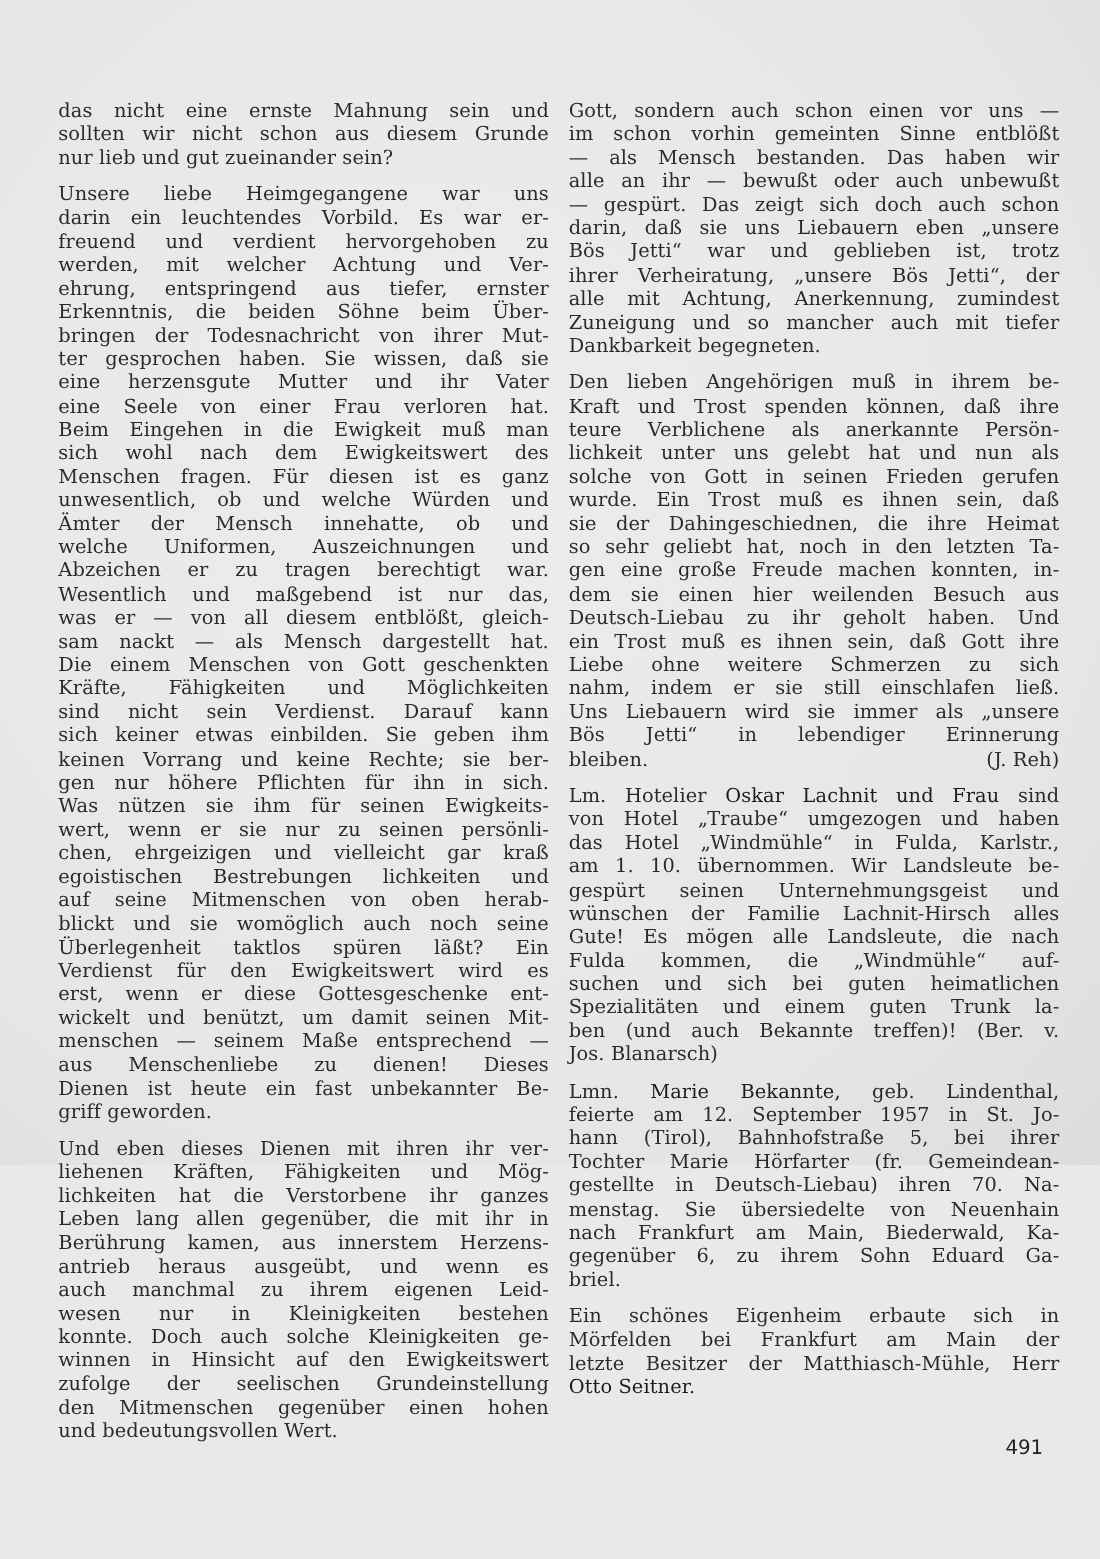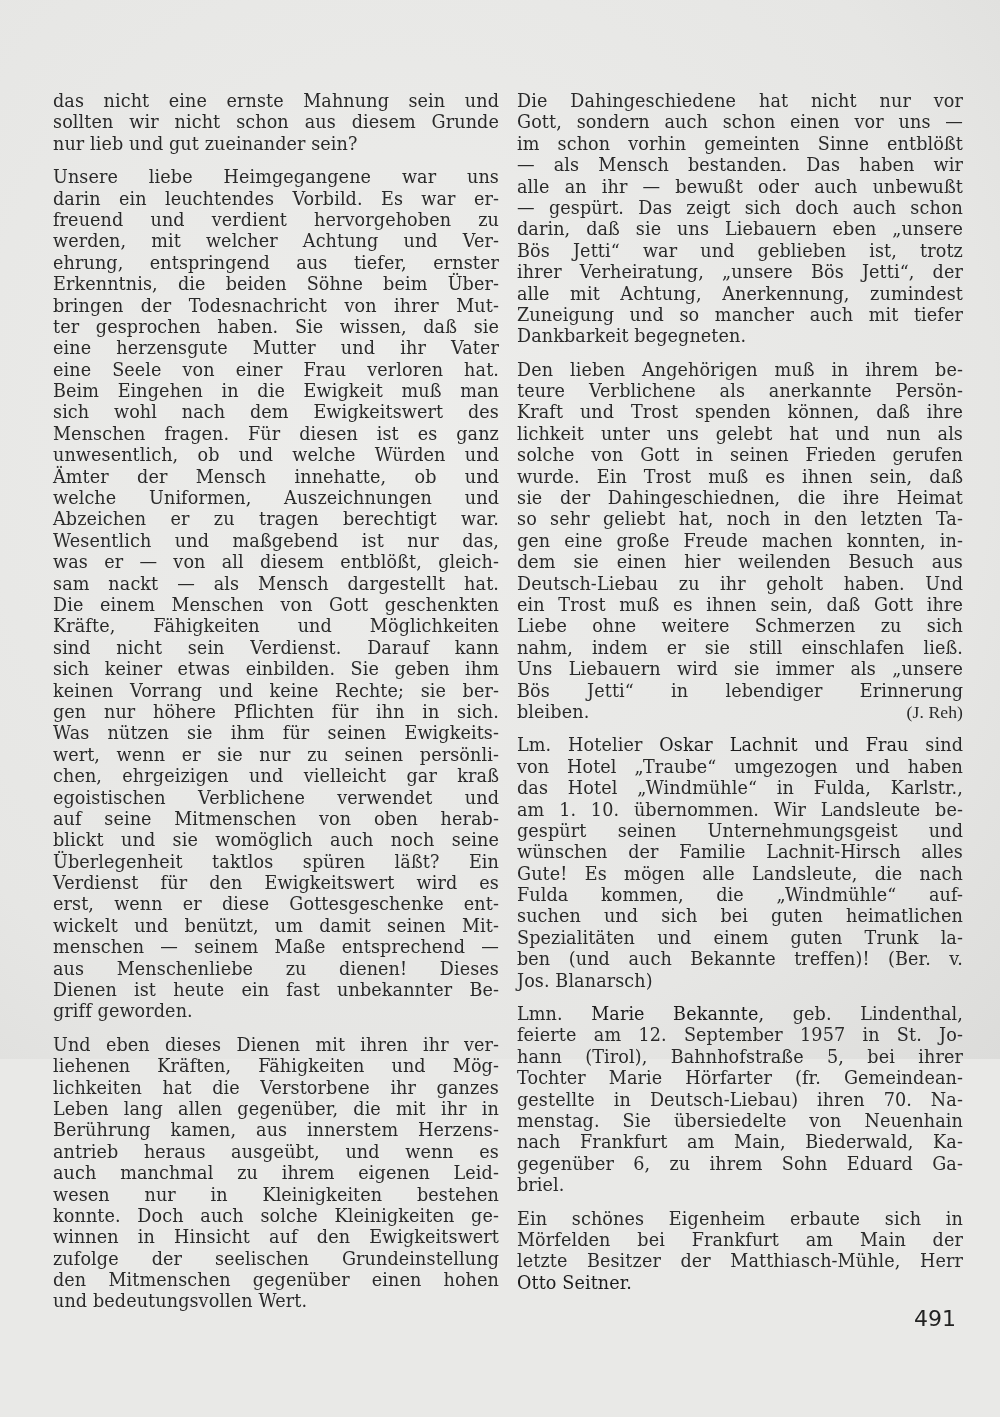--- a/index.html
+++ b/index.html
@@ -18,26 +18,26 @@
   .col {
     position: absolute; top: 91px; width: 446px;
     font-size: 17.6px; line-height: 21.4px;
     letter-spacing: 0.1px;
   }
   .col-left { left: 53px; }
   .col-right { left: 517px; }
   .para { margin: 0 0 12px 0; text-align: justify; }
   .line { display: block; text-align: justify; text-align-last: justify; white-space: nowrap; height: 21.4px; overflow: visible; }
   .line.last { text-align-last: left; }
-  .sig { float: right; font-family: Liberation Serif, serif; }
+  .sig { float: right; }
   b { font-weight: normal; color: #1c1c1c; }
   .pagenum {
     position: absolute; left: 914px; top: 1306px;
     font-family: "DejaVu Sans", "Liberation Sans", sans-serif;
-    font-size: 22px; color: #222;
+    font-size: 18px; color: #222;
   }
 </style>
 </head>
 <body>
 
 <div class="page">
 
   <div class="col col-left" id="left-col">
       <div class="para">
         <span class="line">das nicht eine ernste Mahnung sein und</span>
@@ -67,21 +67,21 @@
         <span class="line">sam nackt — als Mensch dargestellt hat.</span>
         <span class="line">Die einem Menschen von Gott geschenkten</span>
         <span class="line">Kräfte, Fähigkeiten und Möglichkeiten</span>
         <span class="line">sind nicht sein Verdienst. Darauf kann</span>
         <span class="line">sich keiner etwas einbilden. Sie geben ihm</span>
         <span class="line">keinen Vorrang und keine Rechte; sie ber-</span>
         <span class="line">gen nur höhere Pflichten für ihn in sich.</span>
         <span class="line">Was nützen sie ihm für seinen Ewigkeits-</span>
         <span class="line">wert, wenn er sie nur zu seinen persönli-</span>
         <span class="line">chen, ehrgeizigen und vielleicht gar kraß</span>
-        <span class="line">egoistischen Verblichene verwendet und</span>
+        <span class="line">egoistischen Bestrebungen lichkeiten und</span>
         <span class="line">auf seine Mitmenschen von oben herab-</span>
         <span class="line">blickt und sie womöglich auch noch seine</span>
         <span class="line">Überlegenheit taktlos spüren läßt? Ein</span>
         <span class="line">Verdienst für den Ewigkeitswert wird es</span>
         <span class="line">erst, wenn er diese Gottesgeschenke ent-</span>
         <span class="line">wickelt und benützt, um damit seinen Mit-</span>
         <span class="line">menschen — seinem Maße entsprechend —</span>
         <span class="line">aus Menschenliebe zu dienen! Dieses</span>
         <span class="line">Dienen ist heute ein fast unbekannter Be-</span>
         <span class="line last">griff geworden.</span>
@@ -97,37 +97,36 @@
         <span class="line">wesen nur in Kleinigkeiten bestehen</span>
         <span class="line">konnte. Doch auch solche Kleinigkeiten ge-</span>
         <span class="line">winnen in Hinsicht auf den Ewigkeitswert</span>
         <span class="line">zufolge der seelischen Grundeinstellung</span>
         <span class="line">den Mitmenschen gegenüber einen hohen</span>
         <span class="line last">und bedeutungsvollen Wert.</span>
       </div>
     </div>
   <div class="col col-right" id="right-col">
       <div class="para">
-        <span class="line">Die Dahingeschiedene hat nicht nur vor</span>
         <span class="line">Gott, sondern auch schon einen vor uns —</span>
         <span class="line">im schon vorhin gemeinten Sinne entblößt</span>
         <span class="line">— als Mensch bestanden. Das haben wir</span>
         <span class="line">alle an ihr — bewußt oder auch unbewußt</span>
         <span class="line">— gespürt. Das zeigt sich doch auch schon</span>
         <span class="line">darin, daß sie uns Liebauern eben „unsere</span>
         <span class="line">Bös Jetti“ war und geblieben ist, trotz</span>
         <span class="line">ihrer Verheiratung, „unsere Bös Jetti“, der</span>
         <span class="line">alle mit Achtung, Anerkennung, zumindest</span>
         <span class="line">Zuneigung und so mancher auch mit tiefer</span>
         <span class="line last">Dankbarkeit begegneten.</span>
       </div>
       <div class="para">
         <span class="line">Den lieben Angehörigen muß in ihrem be-</span>
+        <span class="line">Kraft und Trost spenden können, daß ihre</span>
         <span class="line">teure Verblichene als anerkannte Persön-</span>
-        <span class="line">Kraft und Trost spenden können, daß ihre</span>
         <span class="line">lichkeit unter uns gelebt hat und nun als</span>
         <span class="line">solche von Gott in seinen Frieden gerufen</span>
         <span class="line">wurde. Ein Trost muß es ihnen sein, daß</span>
         <span class="line">sie der Dahingeschiednen, die ihre Heimat</span>
         <span class="line">so sehr geliebt hat, noch in den letzten Ta-</span>
         <span class="line">gen eine große Freude machen konnten, in-</span>
         <span class="line">dem sie einen hier weilenden Besuch aus</span>
         <span class="line">Deutsch-Liebau zu ihr geholt haben. Und</span>
         <span class="line">ein Trost muß es ihnen sein, daß Gott ihre</span>
         <span class="line">Liebe ohne weitere Schmerzen zu sich</span>

